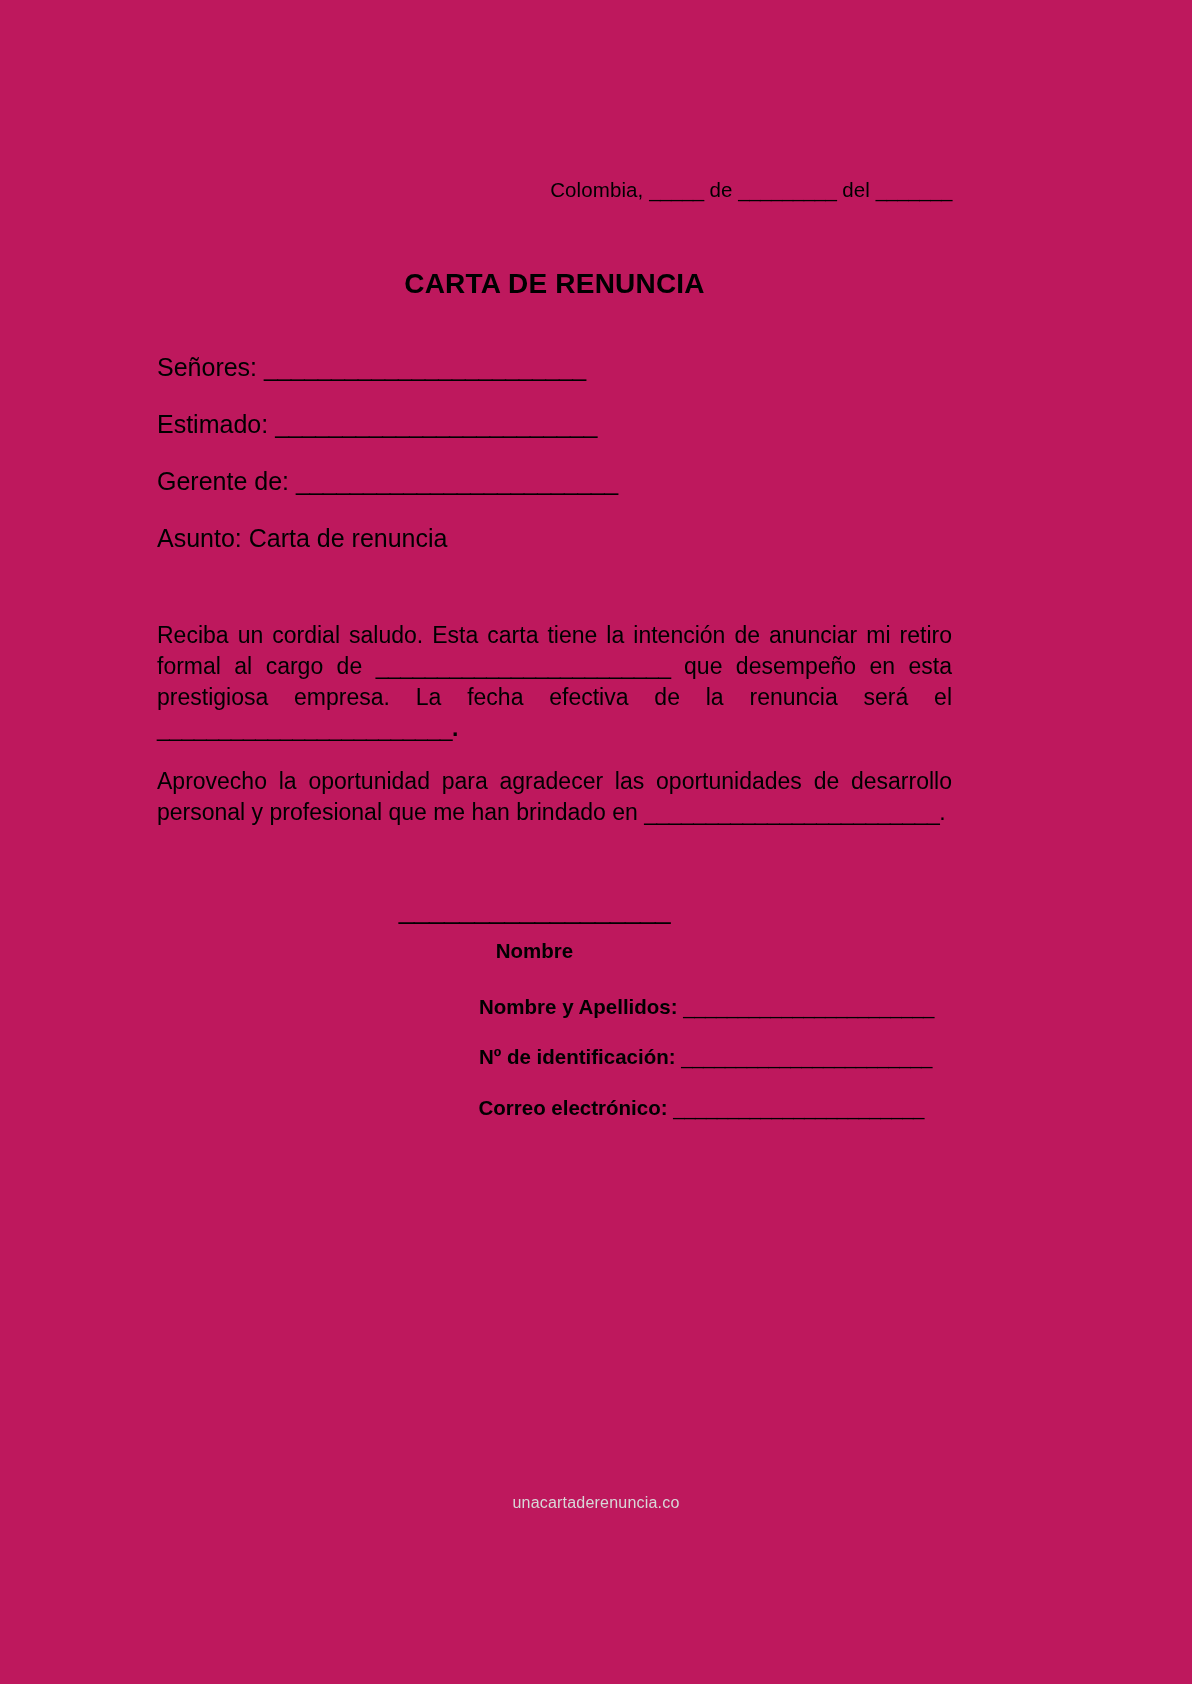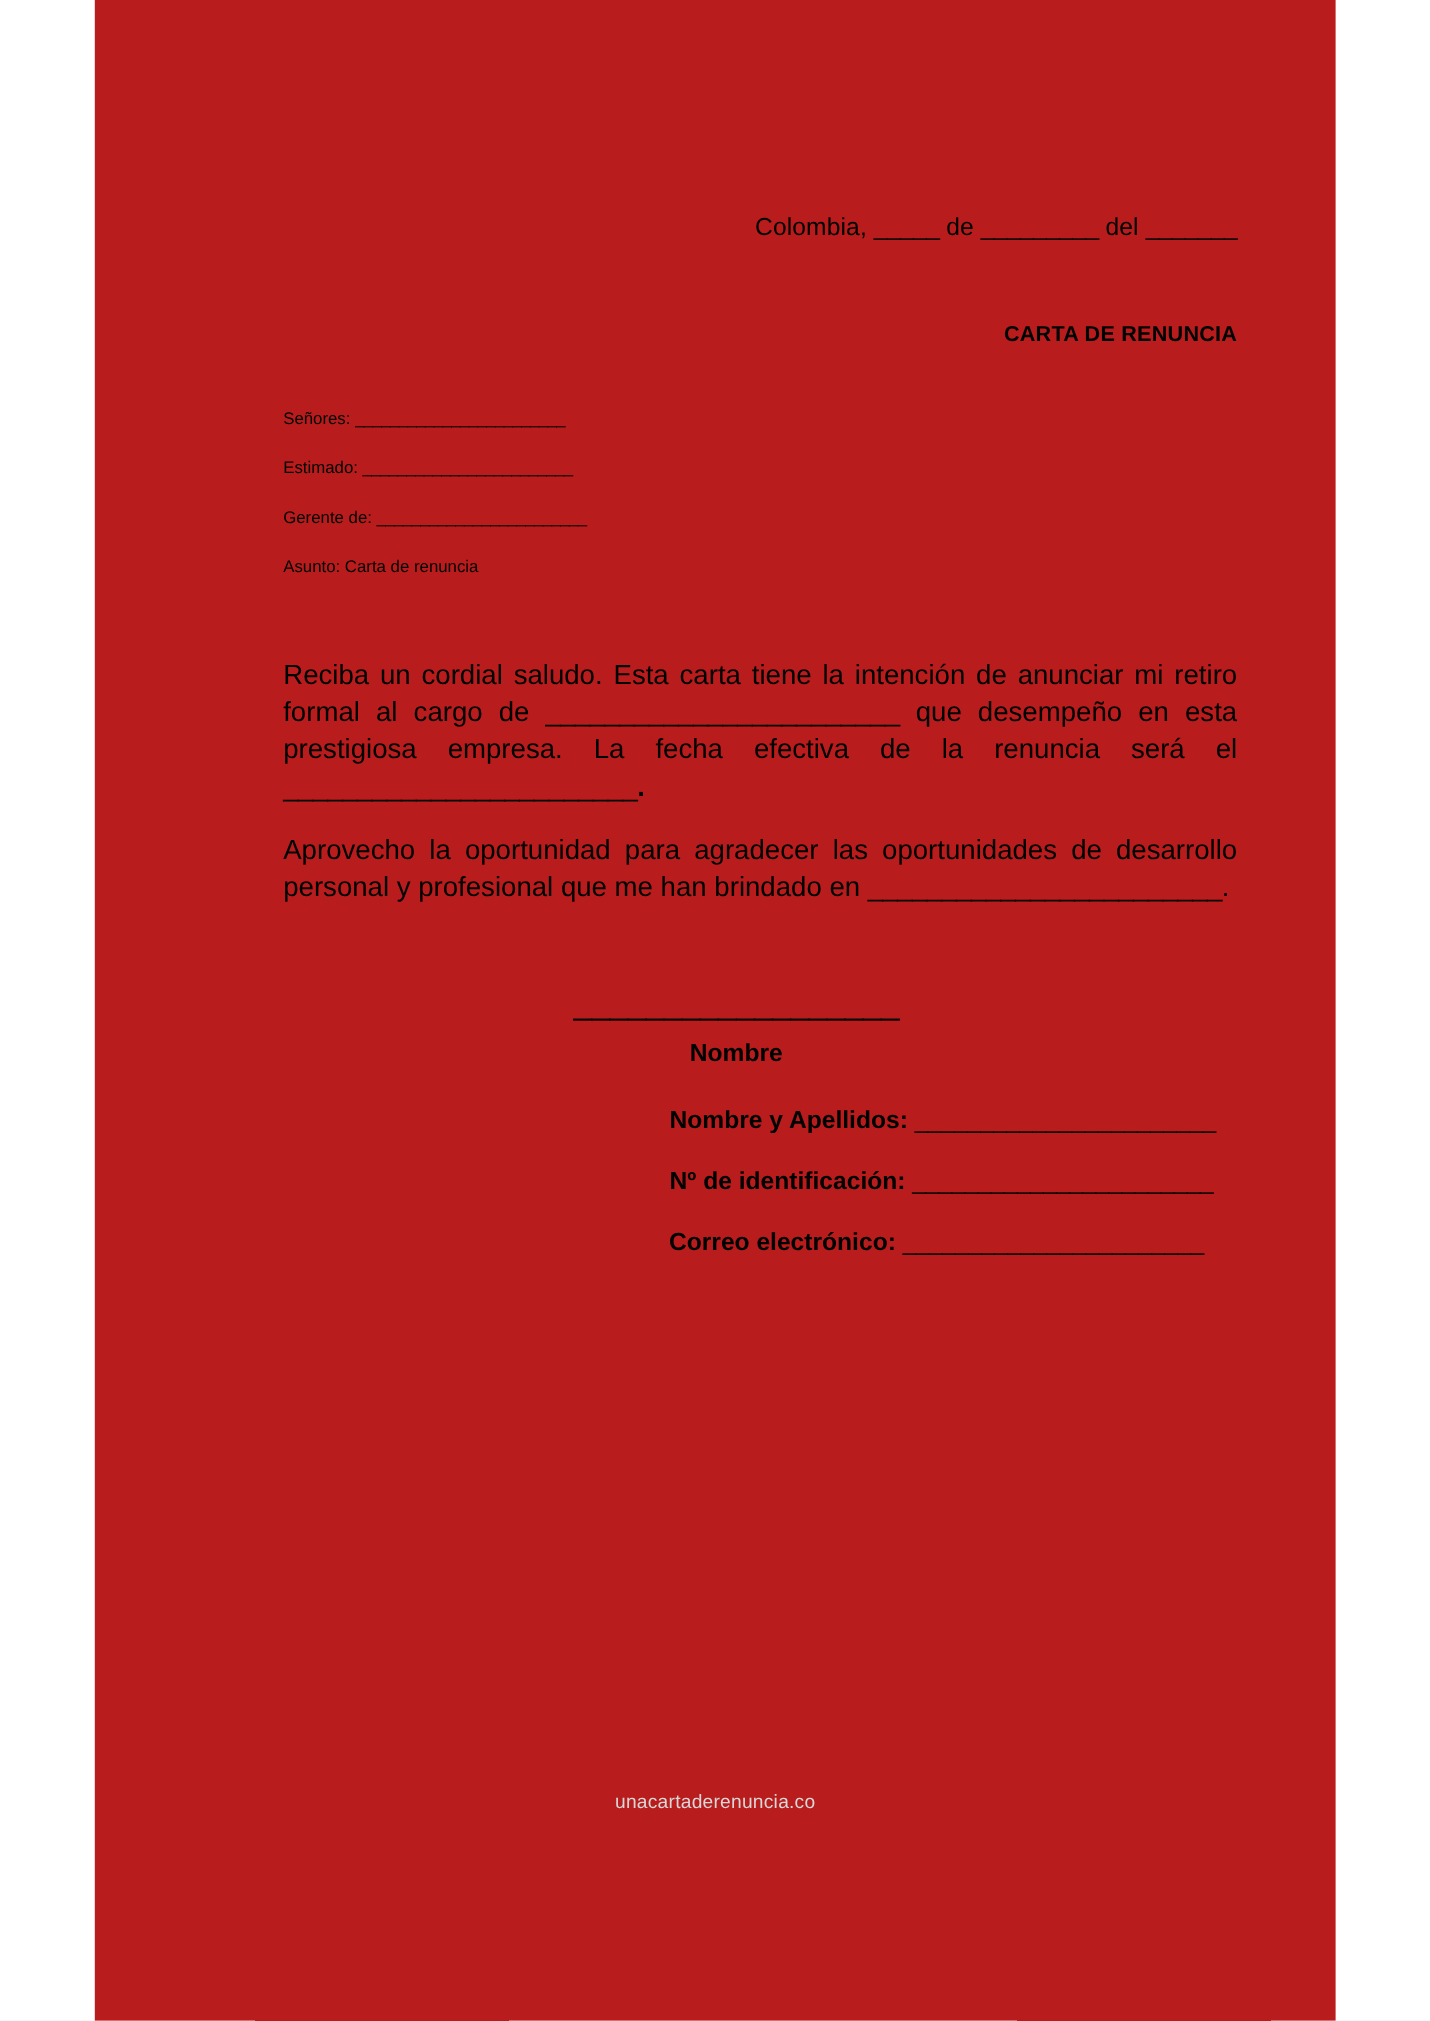--- a/index.html
+++ b/index.html
@@ -6,23 +6,23 @@
     margin: 0;
     padding: 0;
     background: #ffffff;
   }
   body {
     font-family: "Liberation Sans", sans-serif;
     color: #000000;
   }
   .page {
     position: relative;
-    width: 1034px;
+    width: 1192px;
     height: 1684px;
-    background: #b91c1c;
+    background: #be185d;
     margin: 0 auto;
     overflow: hidden;
     box-sizing: border-box;
   }
   .content {
     position: absolute;
     left: 157px;
     top: 0;
     width: 795px;
   }
@@ -35,33 +35,33 @@
     margin-top: 176px;
     letter-spacing: 0.1px;
     white-space: nowrap;
   }
   .date-line .blank {
     letter-spacing: -0.5px;
   }
 
   
   .doc-title {
-    text-align: right;
-    font-size: 18px;
+    text-align: center;
+    font-size: 28px;
     font-weight: bold;
     letter-spacing: 0.2px;
     margin-top: 64px;
   }
 
   
   .header-fields {
     margin-top: 50px;
   }
   .field-row {
-    font-size: 14px;
+    font-size: 25px;
     line-height: 1.4;
     margin-bottom: 22px;
     white-space: nowrap;
   }
   .field-row .blank {
     letter-spacing: -0.5px;
   }
   .field-row.last {
     margin-bottom: 0;
   }

